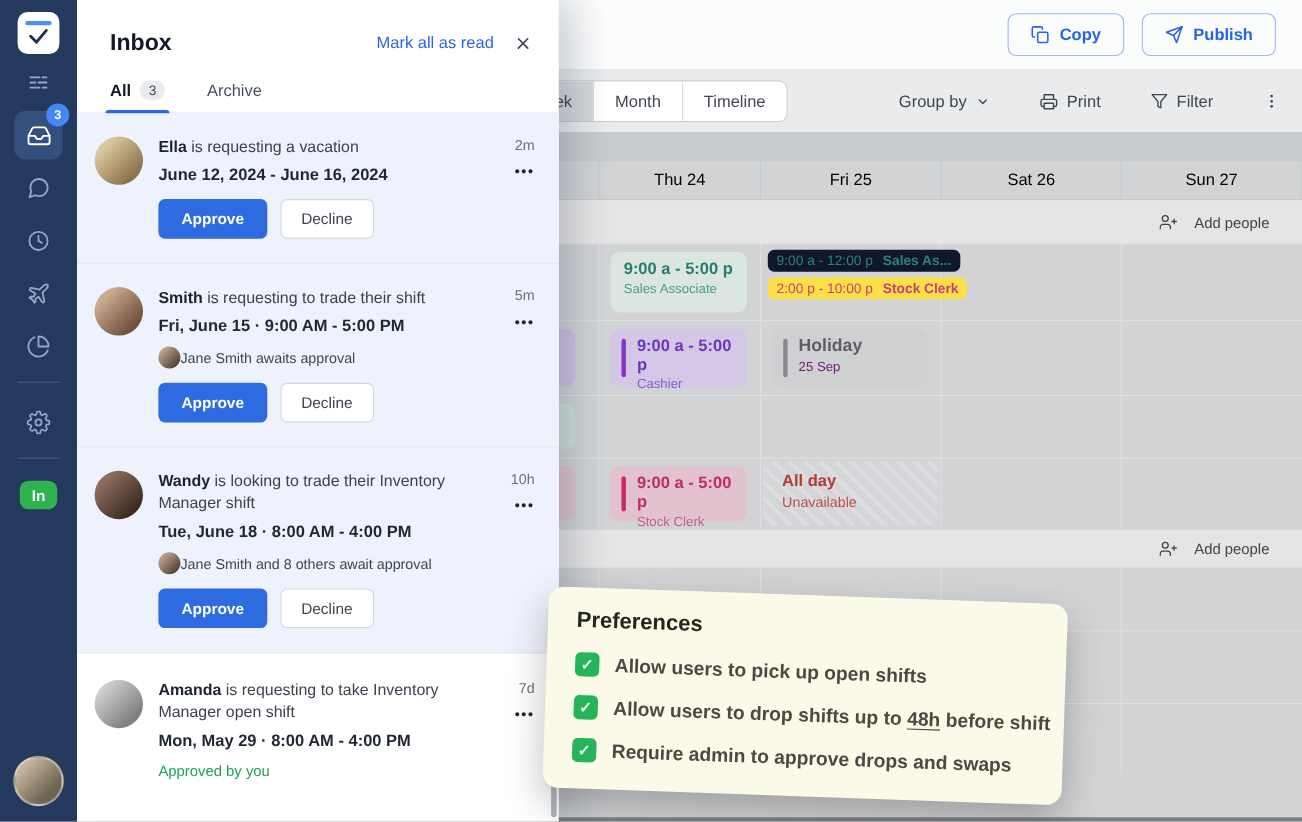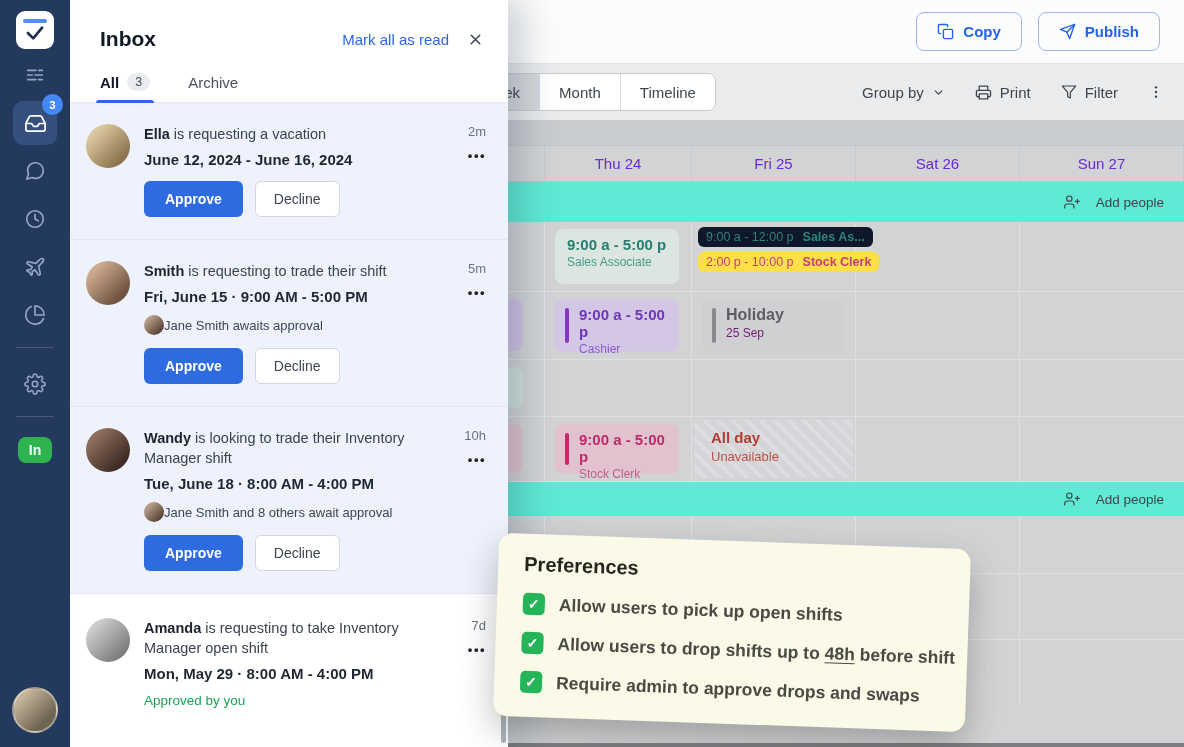--- a/index.html
+++ b/index.html
@@ -35,39 +35,39 @@
   .btn-primary { background:#2e66dd; color:#fff; padding:0 15px 0 18px; }
   .btn-primary .chev { margin-left:10px; opacity:.95; }
 
   .viewbar { height:56px; background:#e9ebed; position:relative; }
   .segmented { position:absolute; left:392px; top:9px; height:38px; display:flex; border:1px solid #c8cbce;
                border-radius:8px; overflow:hidden; background:#fff; }
   .seg { display:flex; align-items:center; padding:0 19px; font-size:15px; color:#3f4652; background:#fff;
          border-left:1px solid #d8dadc; cursor:pointer; white-space:nowrap; }
   .seg:first-child { border-left:none; }
   .seg.active { background:#d6d8db; }
-  .view-controls { position:absolute; right:0; top:0; height:56px; display:flex; align-items:center; gap:30px;
+  .view-controls { position:absolute; right:0; top:0; height:56px; display:flex; align-items:center; gap:45px;
                    padding-right:20px; color:#3f4550; font-size:15px; }
   .vc { display:flex; align-items:center; gap:8px; cursor:pointer; }
 
   
   .calendar { position:absolute; top:120px; left:0; right:0; bottom:0; background:#d1d3d5; overflow:hidden; }
   .cal-spacer { height:25px; background:#c9cccf; }
   .cols { position:relative; margin-left:328px; width:786px; height:100%;
           display:grid; grid-template-columns:147px 147px 164px 164px 164px; }
   .cell { border-right:1px solid #dee0e2; position:relative; }
   .cell:last-child { border-right:none; }
   .cal-days { height:37px; border-top:1px solid #c2c5c8; border-bottom:1px solid #c2c5c8; }
   .cal-days .cell { border-right:1px solid #c6c9cc; display:flex; align-items:center; justify-content:center;
-                    font-size:15px; color:#6d28d9; }
+                    font-size:15px; color:#000000; }
   .cal-payroll { height:38px; }
   .payroll-chip { display:flex; align-items:center; gap:7px; height:100%; padding-left:14px;
                   font-size:13.5px; color:#5d6167; }
-  .cal-section { background:#5eead4; display:flex; align-items:center; justify-content:flex-end;
-                 padding-right:20px; gap:16px; color:#3f444b; font-size:13.5px; cursor:pointer; }
+  .cal-section { background:#e5e5e5; display:flex; align-items:center; justify-content:flex-end;
+                 padding-right:30px; gap:16px; color:#3f444b; font-size:13.5px; cursor:pointer; }
   .s1 { height:40px; } .s2 { height:34px; }
   .cal-row { border-bottom:1px solid #dee0e2; }
   .r1 { height:70px; } .r2 { height:68px; } .r3 { height:57px; } .r4 { height:65px; }
   .r5 { height:58px; } .r6 { height:66px; } .r7 { height:65px; border-bottom:none; }
   .cal-bottom { position:absolute; left:0; right:0; bottom:0; height:4px; background:#7c7e81; }
 
   .card { position:absolute; left:10px; right:12px; top:7px; bottom:7px; border-radius:8px; padding:7px 12px; }
   .card .t { font-size:15px; font-weight:bold; }
   .card .r { font-size:12px; margin-top:2px; }
   .card.with-bar { padding-left:24px; }

